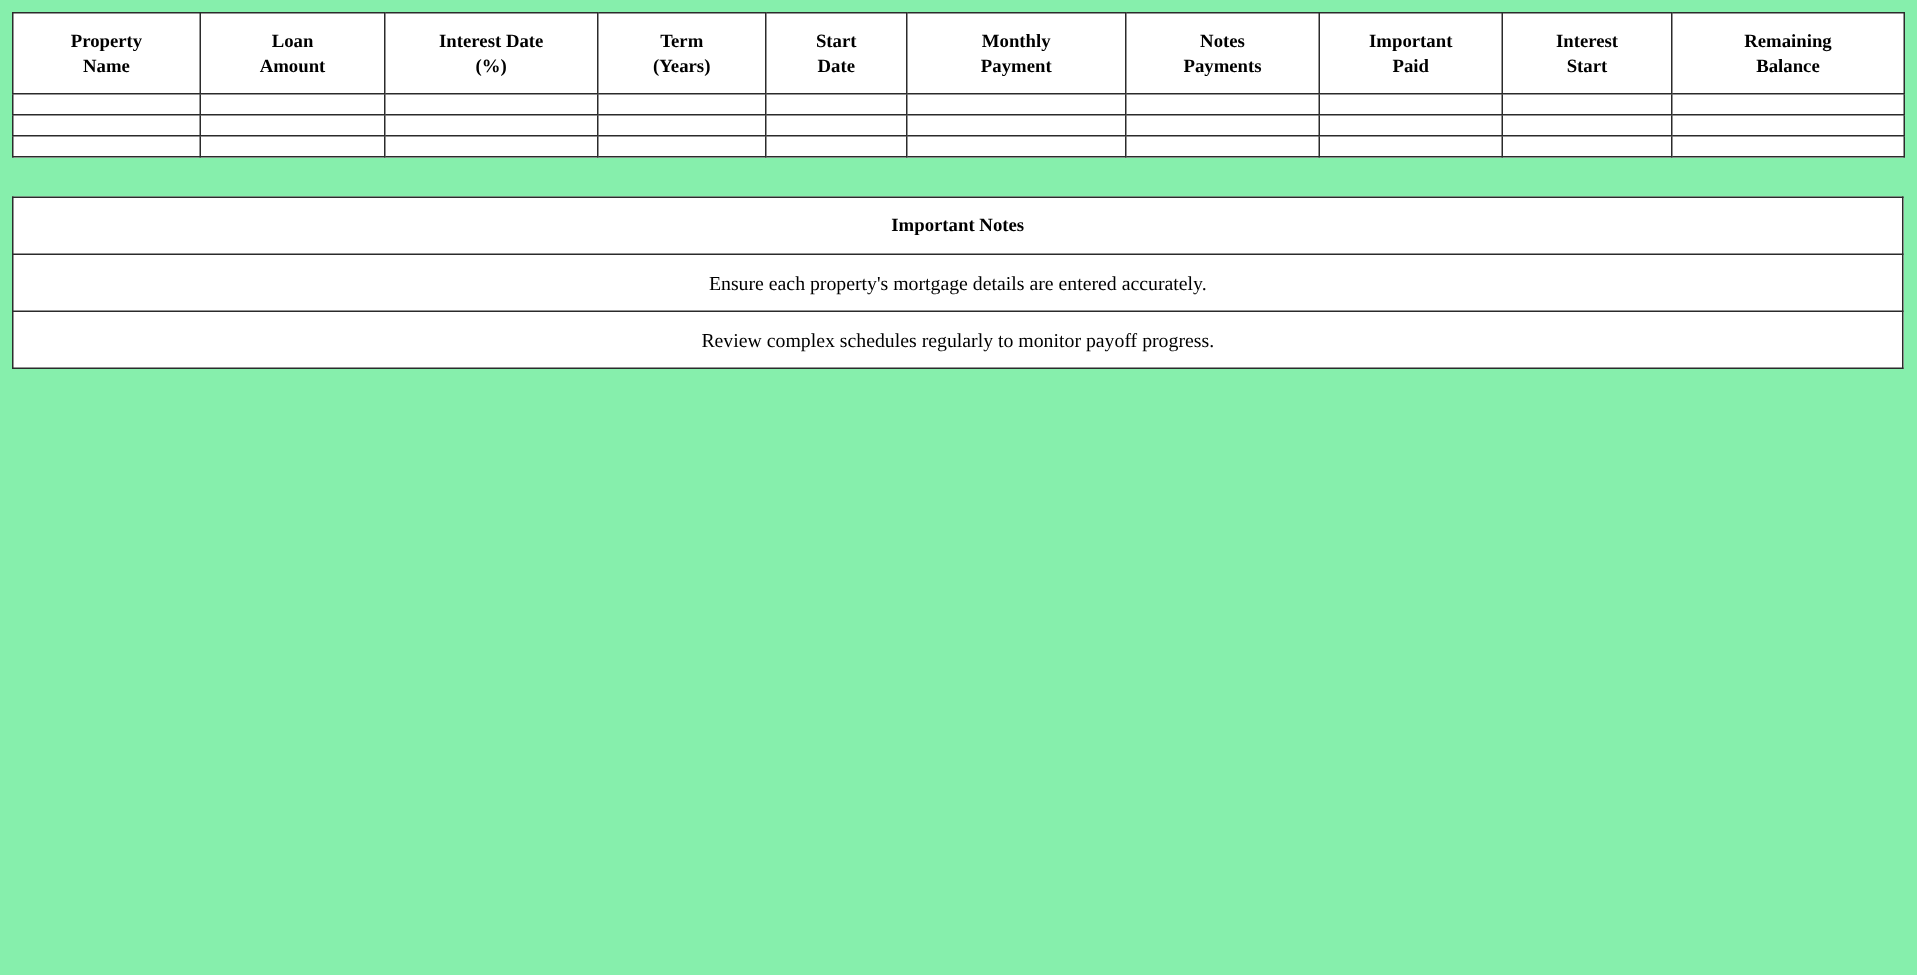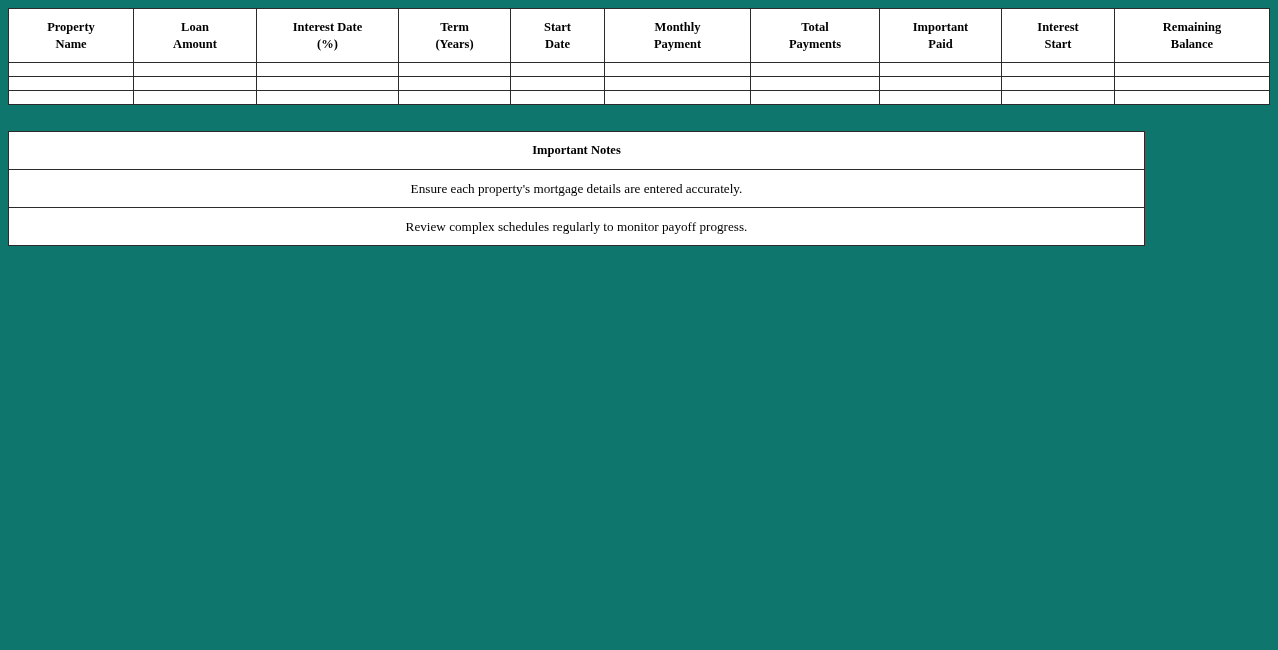--- a/index.html
+++ b/index.html
@@ -13,21 +13,21 @@
     height: 650px;
     overflow: hidden;
     font-family: "Liberation Serif", "DejaVu Serif", serif;
     color: #000000;
   }
 
   .page {
     position: relative;
     width: 1278px;
     height: 650px;
-    background: #0f766e;
+    background: #86efac;
   }
 
   
   .mortgage-table-wrap {
     position: absolute;
     left: 8px;
     top: 8px;
     width: 1261px;
   }
 
@@ -63,21 +63,21 @@
     line-height: 13px;
     text-align: center;
     vertical-align: middle;
   }
 
   
   .notes-table-wrap {
     position: absolute;
     left: 8px;
     top: 131px;
-    width: 1137px;
+    width: 1261px;
   }
 
   table.notes {
     border-collapse: collapse;
     table-layout: fixed;
     width: 100%;
     background: #ffffff;
   }
 
   table.notes th,
@@ -132,21 +132,21 @@
             <th>Loan
 Amount</th>
             <th>Interest Date
 (%)</th>
             <th>Term
 (Years)</th>
             <th>Start
 Date</th>
             <th>Monthly
 Payment</th>
-            <th>Total
+            <th>Notes
 Payments</th>
             <th>Important
 Paid</th>
             <th>Interest
 Start</th>
             <th>Remaining
 Balance</th>
           </tr>
       </thead>
       <tbody id="mortgage-table-body">

